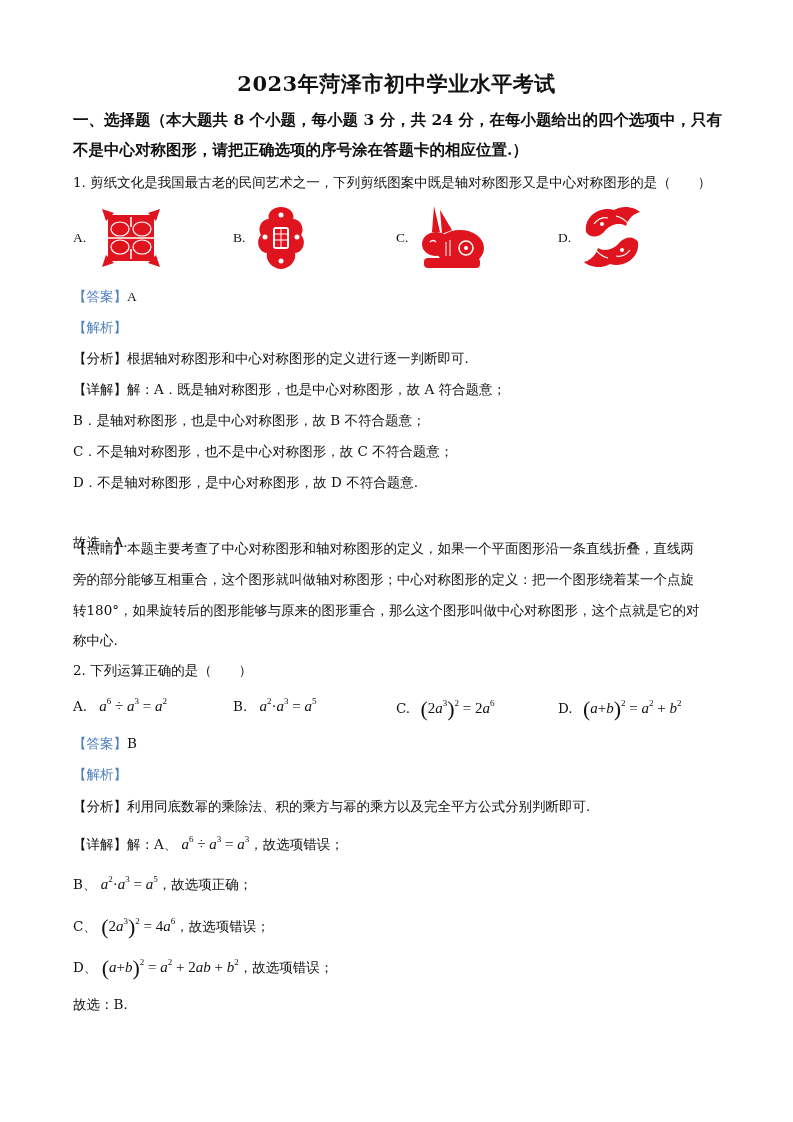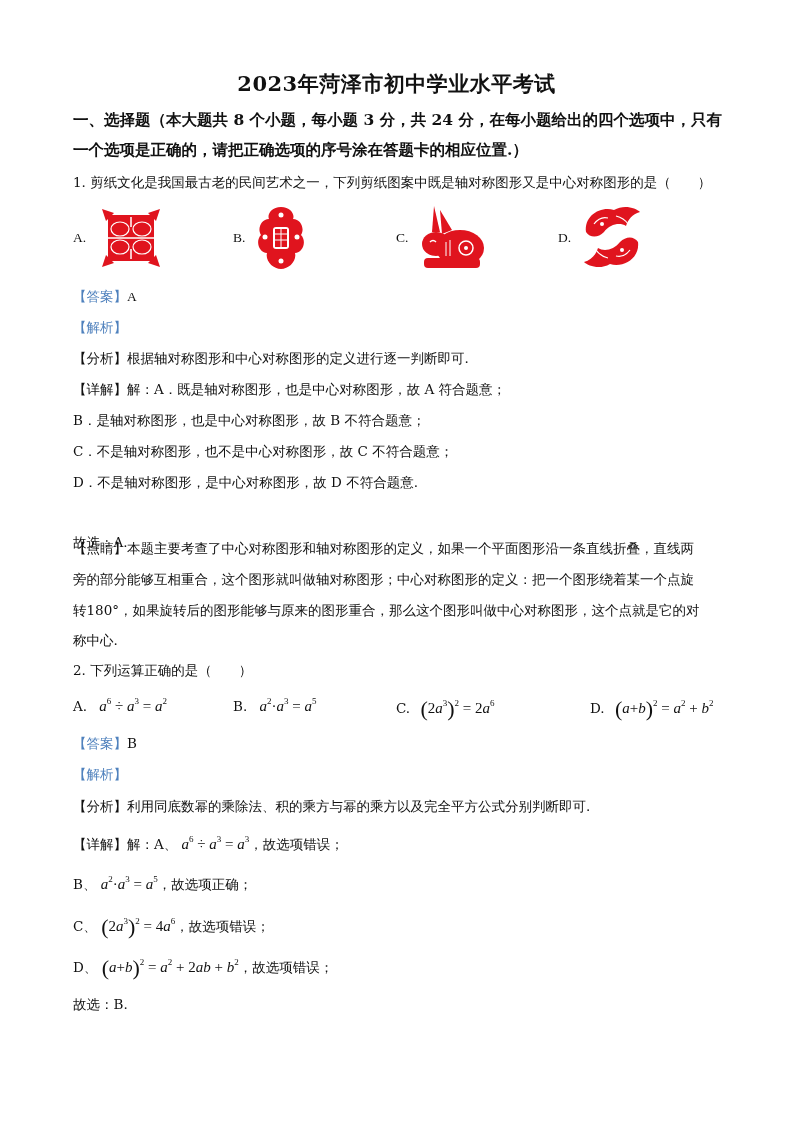--- a/index.html
+++ b/index.html
@@ -21,21 +21,21 @@
   .optlabel { position: absolute; font-size: 13.5px; font-family: "Liberation Serif", serif; }
 </style>
 </head>
 <body>
 
 <div class="page">
 
   <div class="abs title">2023年菏泽市初中学业水平考试</div>
 
   <div class="abs section" style="top:110px;">一、选择题（本大题共 8 个小题，每小题 3 分，共 24 分，在每小题给出的四个选项中，只有</div>
-  <div class="abs section" style="top:140px;">一个选项是正确的，请把正确选项的序号涂在答题卡的相应位置.）</div>
+  <div class="abs section" style="top:140px;">不是中心对称图形，请把正确选项的序号涂在答题卡的相应位置.）</div>
 
   <div class="abs txt" style="top:174px;">1. 剪纸文化是我国最古老的民间艺术之一，下列剪纸图案中既是轴对称图形又是中心对称图形的是（　　）</div>
 
   <div class="optlabel" style="left:73px; top:230px;">A.</div>
   <svg class="fig" style="left:100px; top:207px;" width="62" height="62" viewBox="0 0 62 62">
     <rect x="8" y="8" width="46" height="46" fill="#e0141e"></rect>
     <path d="M2 2 L14 6 L6 14 Z M60 2 L48 6 L56 14 Z M2 60 L14 56 L6 48 Z M60 60 L48 56 L56 48 Z" fill="#e0141e"></path>
     <ellipse cx="20" cy="22" rx="9" ry="7" fill="none" stroke="#fff" stroke-width="1.2"></ellipse>
     <ellipse cx="42" cy="22" rx="9" ry="7" fill="none" stroke="#fff" stroke-width="1.2"></ellipse>
     <ellipse cx="20" cy="40" rx="9" ry="7" fill="none" stroke="#fff" stroke-width="1.2"></ellipse>
@@ -106,21 +106,21 @@
     <span class="math" style="margin-left:8px;">a<sup>6</sup> <span class="n">÷</span> a<sup>3</sup> <span class="n">=</span> a<sup>2</sup></span>
   </div>
   <div class="abs opt" style="left:233px; top:696px;">
     <span>B.</span>
     <span class="math" style="margin-left:8px;">a<sup>2</sup><span class="n">·</span>a<sup>3</sup> <span class="n">=</span> a<sup>5</sup></span>
   </div>
   <div class="abs opt" style="left:396px; top:696px;">
     <span>C.</span>
     <span class="math" style="margin-left:6px;"><span class="big">(</span><span class="n">2</span>a<sup>3</sup><span class="big">)</span><sup>2</sup> <span class="n">=</span> <span class="n">2</span>a<sup>6</sup></span>
   </div>
-  <div class="abs opt" style="left:558px; top:696px;margin-left:32px;">
+  <div class="abs opt" style="left:558px; top:696px;">
     <span>D.</span>
     <span class="math" style="margin-left:6px;"><span class="big">(</span>a<span class="n">+</span>b<span class="big">)</span><sup>2</sup> <span class="n">=</span> a<sup>2</sup> <span class="n">+</span> b<sup>2</sup></span>
   </div>
 
   <div class="abs txt" style="top:735px;">
     <span class="blue">【答案】</span><span>B</span>
   </div>
   <div class="abs txt blue" style="top:766px;">【解析】</div>
   <div class="abs txt" style="top:798px;">
     <span>【分析】</span><span>利用同底数幂的乘除法、积的乘方与幂的乘方以及完全平方公式分别判断即可.</span>

